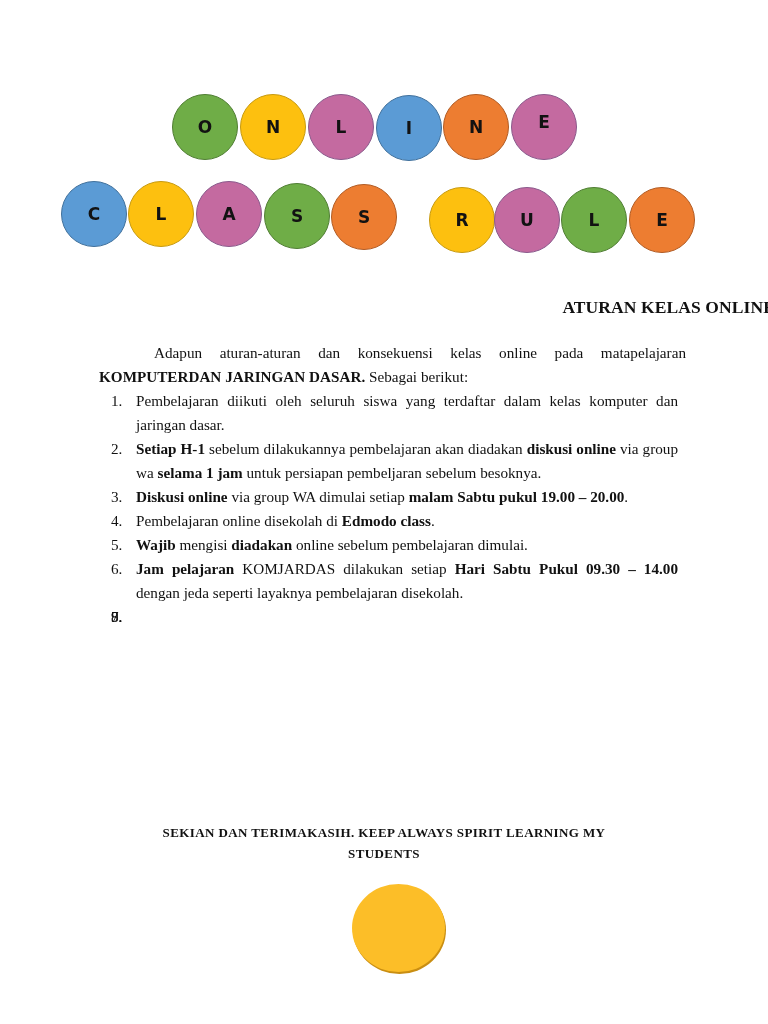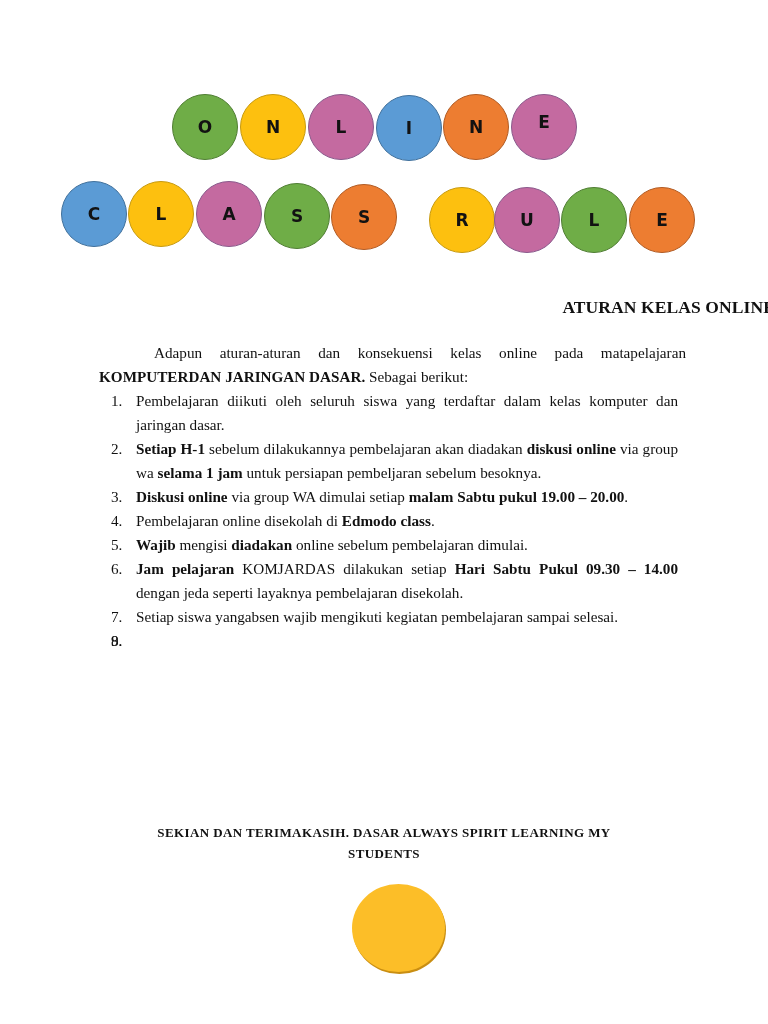--- a/index.html
+++ b/index.html
@@ -163,20 +163,20 @@
   <span class="indent"></span><span>Adapun aturan-aturan dan konsekuensi kelas online pada matapelajaran </span><b>KOMPUTERDAN JARINGAN DASAR.</b><span> Sebagai berikut:</span>
 </p>
 
 <ol class="rules" id="rules-list">
     <li><span class="num">1.</span><span>Pembelajaran diikuti oleh seluruh siswa yang terdaftar dalam kelas komputer dan jaringan dasar.</span></li>
     <li><span class="num">2.</span><b>Setiap H-1</b><span> sebelum dilakukannya pembelajaran akan diadakan </span><b>diskusi online</b><span> via group wa </span><b>selama 1 jam</b><span> untuk persiapan pembeljaran sebelum besoknya.</span></li>
     <li><span class="num">3.</span><b>Diskusi online</b><span> via group WA dimulai setiap </span><b>malam Sabtu pukul 19.00 – 20.00</b><span>.</span></li>
     <li><span class="num">4.</span><span>Pembelajaran online disekolah di </span><b>Edmodo class</b><span>.</span></li>
     <li><span class="num">5.</span><b>Wajib</b><span> mengisi </span><b>diadakan</b><span> online sebelum pembelajaran dimulai.</span></li>
     <li><span class="num">6.</span><b>Jam pelajaran</b><span> KOMJARDAS dilakukan setiap </span><b>Hari Sabtu Pukul 09.30 – 14.00</b><span> dengan jeda seperti layaknya pembelajaran disekolah.</span></li>
-    <li><span class="num">7.</span><span>Setiap siswa yangabsen wajib mengikuti kegiatan pembelajaran sampai selesai.</span></li>
+    <li><span class="num">7.</span></li>
     <li><span class="num">8.</span></li>
     <li><span class="num">9.</span></li>
   </ol>
 
-<div class="closing">SEKIAN DAN TERIMAKASIH. DASAR ALWAYS SPIRIT LEARNING MY STUDENTS</div>
+<div class="closing">SEKIAN DAN TERIMAKASIH. KEEP ALWAYS SPIRIT LEARNING MY STUDENTS</div>
 
 <div class="sun"></div>
 
 </body></html>

